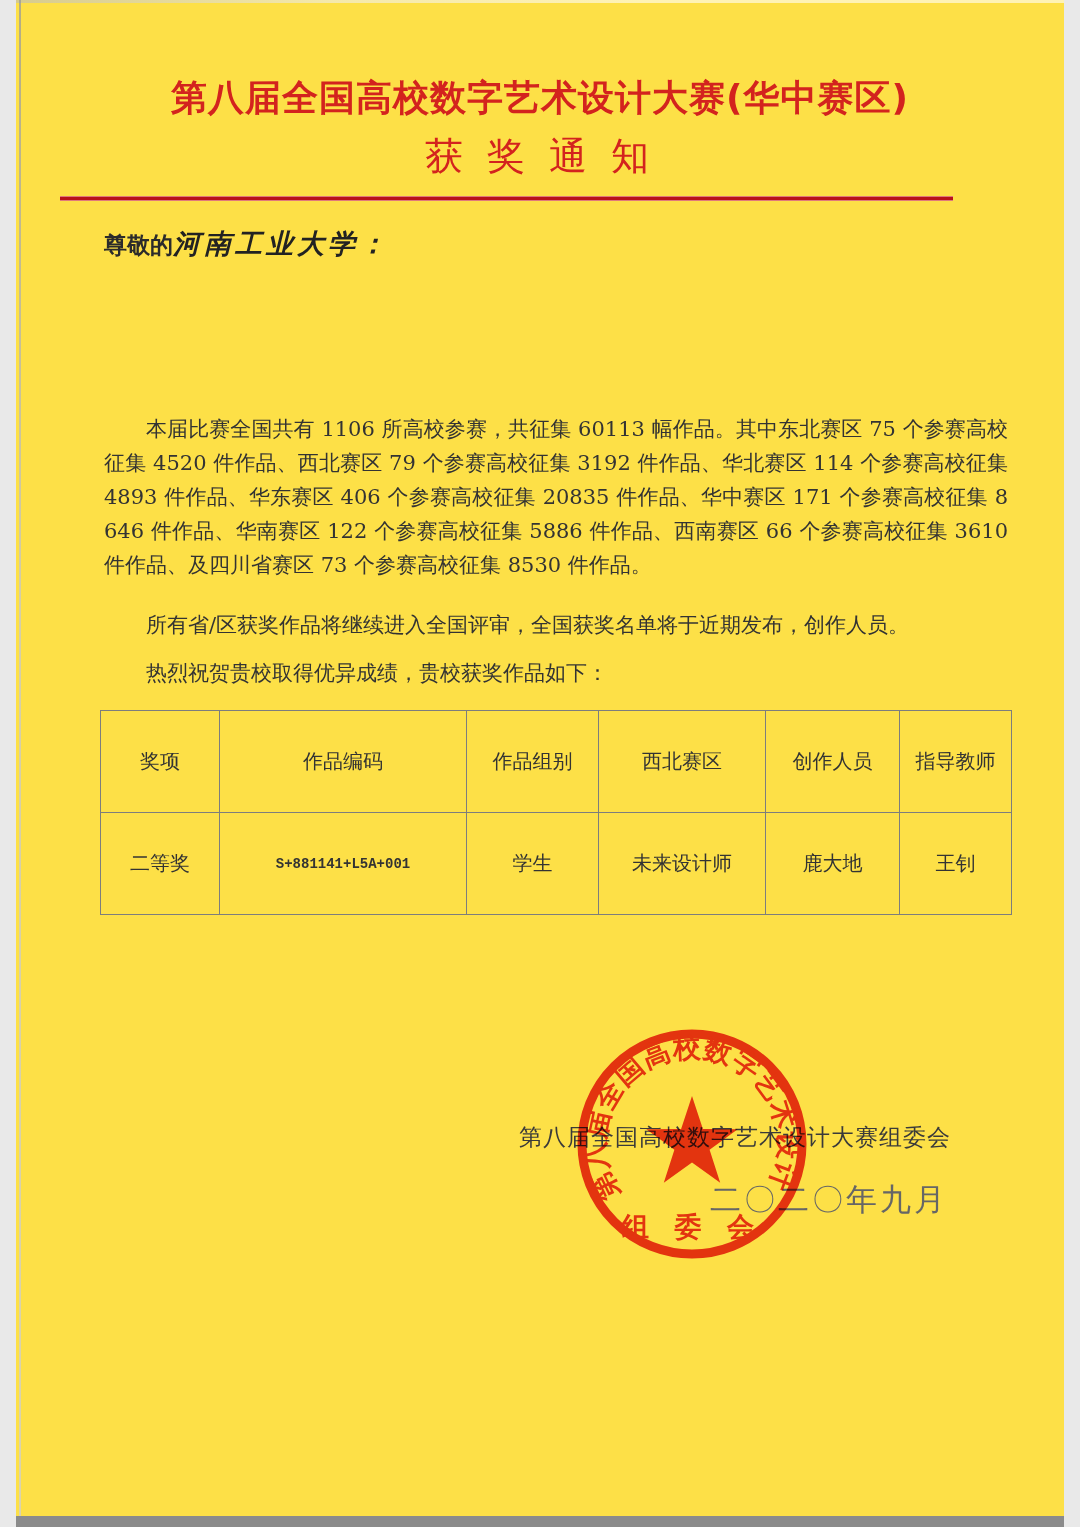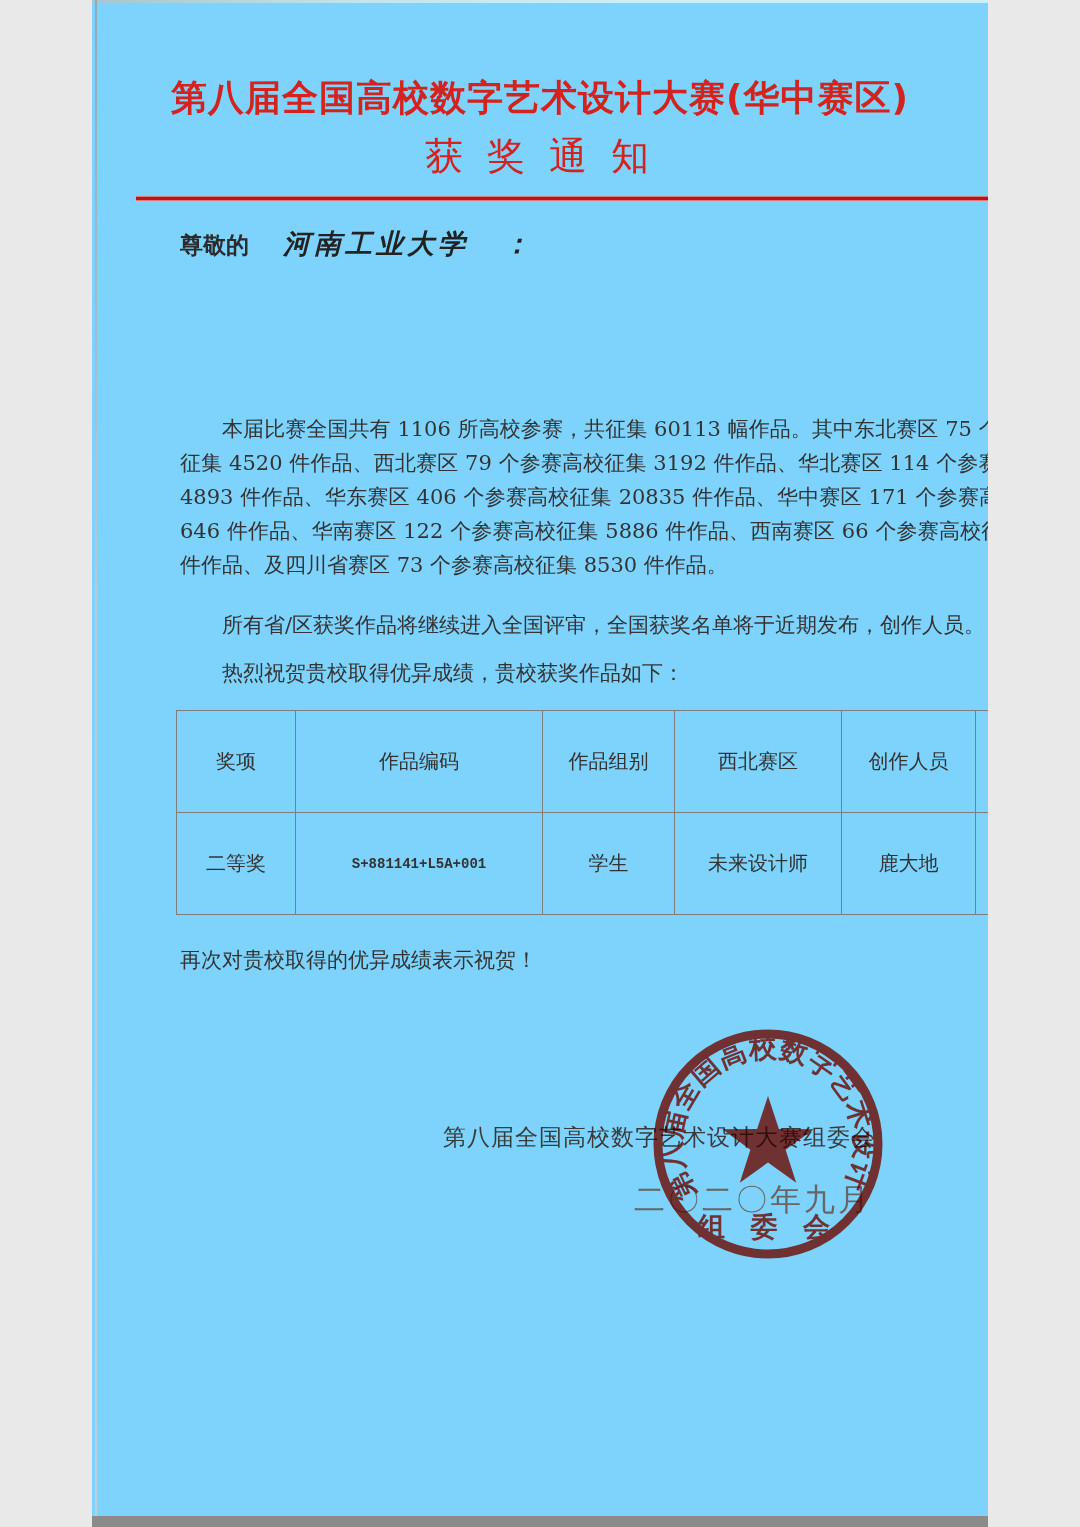--- a/index.html
+++ b/index.html
@@ -1,20 +1,20 @@
 <!DOCTYPE html>
 <html lang="zh"><head>
 <meta charset="utf-8">
 <style>
   html,body { margin:0; padding:0; background:#e9e9e9; }
   .page {
     position:relative;
-    width:896px; height:1527px;
+    width:1048px; height:1527px;
     margin:0 auto;
-    background:#7dd3fc;
+    background:#fde047;
     overflow:hidden;
     font-family:"DejaVu Serif","Liberation Serif",serif;
     color:#333;
   }
   
   .edge-left {
     position:absolute; left:3px; top:0; width:2px; height:1516px;
     background:linear-gradient(to bottom,#9a9a9a,#c8c8c8 40%,#cfcfcf);
     opacity:.75;
   }
@@ -47,21 +47,21 @@
     background:linear-gradient(to bottom,#e07a7a 0 18%,#b8121a 18% 82%,#e07a7a 82% 100%);
   }
   
   .salutation {
     position:absolute; top:226px; left:88px;
     font-size:23px; font-weight:bold; color:#2b2b2b;
     white-space:nowrap;
   }
   .salutation .kai-name {
     font-size:27px; font-style:italic; font-weight:bold;
-    letter-spacing:4px; color:#222;padding-left:34px;
+    letter-spacing:4px; color:#222;
   }
   
   .para {
     position:absolute; left:88px; width:904px;
     font-size:21px; line-height:34px;
     text-align:justify; text-indent:2em;
     color:#333; word-break:break-all;
   }
   .p1 { top:293px; }
   .p2 { top:412px; }
@@ -150,21 +150,20 @@
         <td>二等奖</td>
         <td class="code-cell">S+881141+L5A+001</td>
         <td>学生</td>
         <td>未来设计师</td>
         <td>鹿大地</td>
         <td>王钊</td>
       </tr>
     </tbody>
   </table>
 
-  <div class="closing">再次对贵校取得的优异成绩表示祝贺！</div>
 
   <div class="sig-org">第八届全国高校数字艺术设计大赛组委会</div>
   <div class="sig-date">二〇二〇年九月</div>
 
   <svg class="seal" viewBox="0 0 242 242" aria-hidden="true">
     <defs>
       <path id="sealArc" d="M 48.7 169.9 A 87 87 0 1 1 191.3 169.9" fill="none"></path>
     </defs>
     <circle cx="120" cy="120" r="110" fill="none" stroke="#e2251c" stroke-width="9"></circle>
     <polygon fill="#e2251c" points="120,72 130.9,105 165.7,105.2 137.6,125.7 148.2,158.8 120,138.5 91.8,158.8 102.4,125.7 74.3,105.2 109.1,105"></polygon>

